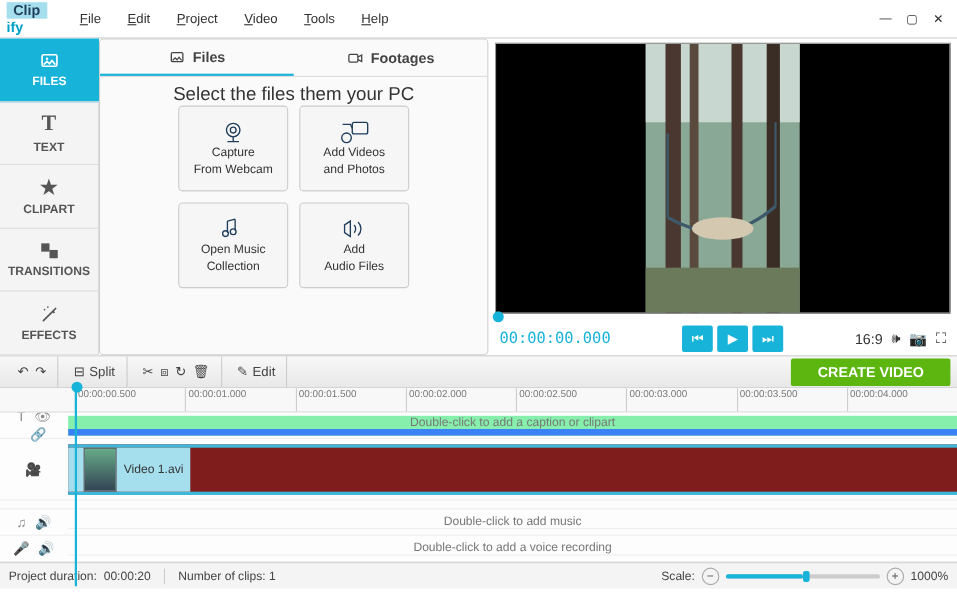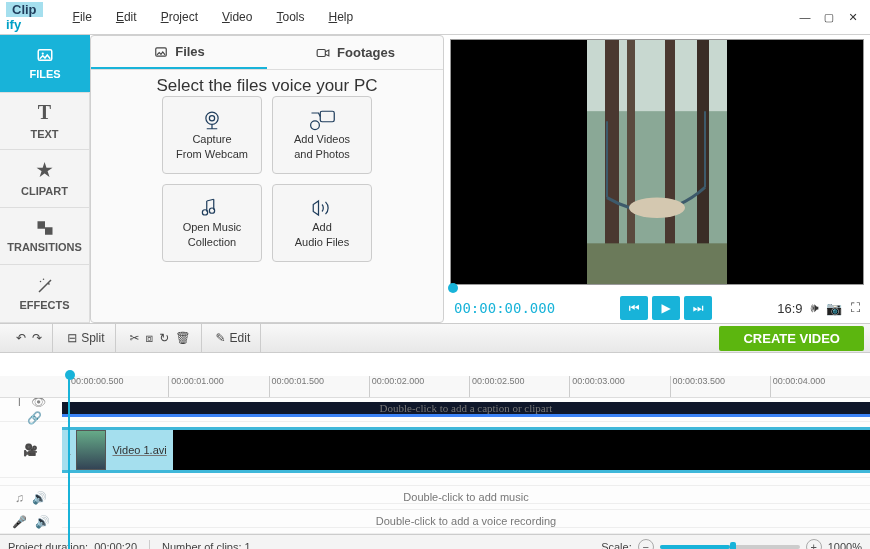--- a/index.html
+++ b/index.html
@@ -35,34 +35,34 @@
 .playdot { position: absolute; left: -2px; top: -2px; width: 10px; height: 10px; background: #18b3d9; border-radius: 50%; }
 .pctrl { height: 30px; display: flex; align-items: center; padding: 0 4px; }
 .timecode { color: #18b3d9; font-size: 14px; font-family: monospace; }
 .pbtns { display: flex; gap: 4px; margin: 0 auto; }
 .pbtn { width: 28px; height: 24px; background: #18b3d9; color: #fff; display: flex; align-items: center; justify-content: center; border-radius: 2px; }
 .pright { display: flex; align-items: center; gap: 8px; font-size: 13px; color: #333; }
 .toolbar { height: 30px; background: linear-gradient(#f8f8f8, #e8e8e8); border-top: 1px solid #ccc; border-bottom: 1px solid #ccc; display: flex; align-items: center; padding: 0 6px; gap: 4px; }
 .tb-group { display: flex; align-items: center; gap: 6px; padding: 0 10px; border-right: 1px solid #ccc; height: 100%; }
 .tb-btn { display: flex; align-items: center; gap: 4px; font-size: 12px; color: #444; }
 .create { margin-left: auto; background: #5cb60f; color: #fff; font-weight: 700; font-size: 13px; padding: 5px 24px; border-radius: 2px; }
-.timeline { background: #fdfdfd; margin-top: 23px; }
+.timeline { background: #fdfdfd; }
 .ruler { height: 22px; background: #f8f8f8; border-bottom: 1px solid #ddd; position: relative; font-size: 9px; color: #777; }
 .ruler-marks { position: absolute; left: 68px; right: 0; top: 0; height: 100%; display: flex; }
 .rmark { flex: 1; border-left: 1px solid #ccc; padding-left: 2px; display: flex; align-items: flex-start; }
 .playhead { position: absolute; left: 68px; top: 0; width: 0; height: 180px; border-left: 2px solid #18b3d9; z-index: 5; }
 .playhead::before { content: ""; position: absolute; left: -5px; top: -6px; width: 10px; height: 10px; background: #18b3d9; border-radius: 50%; }
 .track-row { display: flex; align-items: center; border-bottom: 1px solid #eee; }
 .tl-label { height: 100%; display: flex; flex-direction: column; align-items: center; justify-content: center; gap: 2px; width: 62px; color: #888; }
 .tl-label .icons { display: flex; gap: 8px; }
 .tl-content { flex: 1; position: relative; display: flex; align-items: center; font-size: 11px; color: #777; justify-content: center; }
 .tr-caption { height: 24px; }
-.tr-caption .tl-content { border-bottom: 3px solid #3b82f6; background: #0f172a; font-family: Liberation Serif, serif; }
+.tr-caption .tl-content { border-bottom: 6px solid #3b82f6; background: #86efac; }
 .tr-video { height: 56px; }
-.tr-video .tl-content { background: #000000; border-top: 3px solid #3fb7d9; border-bottom: 3px solid #3fb7d9; justify-content: flex-start; text-decoration: underline; }
+.tr-video .tl-content { background: #7f1d1d; border-top: 3px solid #3fb7d9; border-bottom: 3px solid #3fb7d9; justify-content: flex-start; }
 .clip { display: flex; align-items: center; height: 100%; background: #a5dfee; color: #333; padding: 0 6px; gap: 6px; }
 .thumb { width: 30px; height: 40px; background: linear-gradient(#6a8, #345); border: 1px solid #555; }
 .tr-dummy { height: 8px; }
 .tr-dummy .tl-content { background: #fff; }
 .tr-music, .tr-voice { height: 24px; }
 .tr-music .tl-content, .tr-voice .tl-content { background: #fdfdfd; border-bottom: 1px solid #eee; }
 .status { height: 24px; background: #f4f4f4; border-top: 1px solid #ccc; display: flex; align-items: center; padding: 0 8px; font-size: 11px; color: #444; gap: 12px; }
 .status .sep { border-left: 1px solid #ccc; height: 14px; }
 .scale { margin-left: auto; display: flex; align-items: center; gap: 6px; }
 .scale-track { width: 140px; height: 4px; background: #ccc; position: relative; border-radius: 2px; }
@@ -137,21 +137,21 @@
       </div>
       <div class="ftab">
         <svg width="16" height="14" viewBox="0 0 24 24">
             <rect x="2" y="6" width="14" height="12" rx="2" fill="none" stroke="#444" stroke-width="2"></rect>
             <path d="M16 10l6-3v10l-6-3" fill="none" stroke="#444" stroke-width="2"></path>
           </svg>
         <span>Footages</span>
       </div>
     </div>
     <div class="fp-body">
-      <div class="fp-title">Select the files voice your PC</div>
+      <div class="fp-title">Select the files them your PC</div>
       <div class="fp-grid">
         <div class="fp-tile">
           <svg viewBox="0 0 32 24">
               <circle cx="16" cy="10" r="7"></circle>
               <circle cx="16" cy="10" r="3"></circle>
               <path d="M10 22h12M16 17v5"></path>
             </svg>
           <span>Capture</span>
             <span>From Webcam</span>
         </div>

